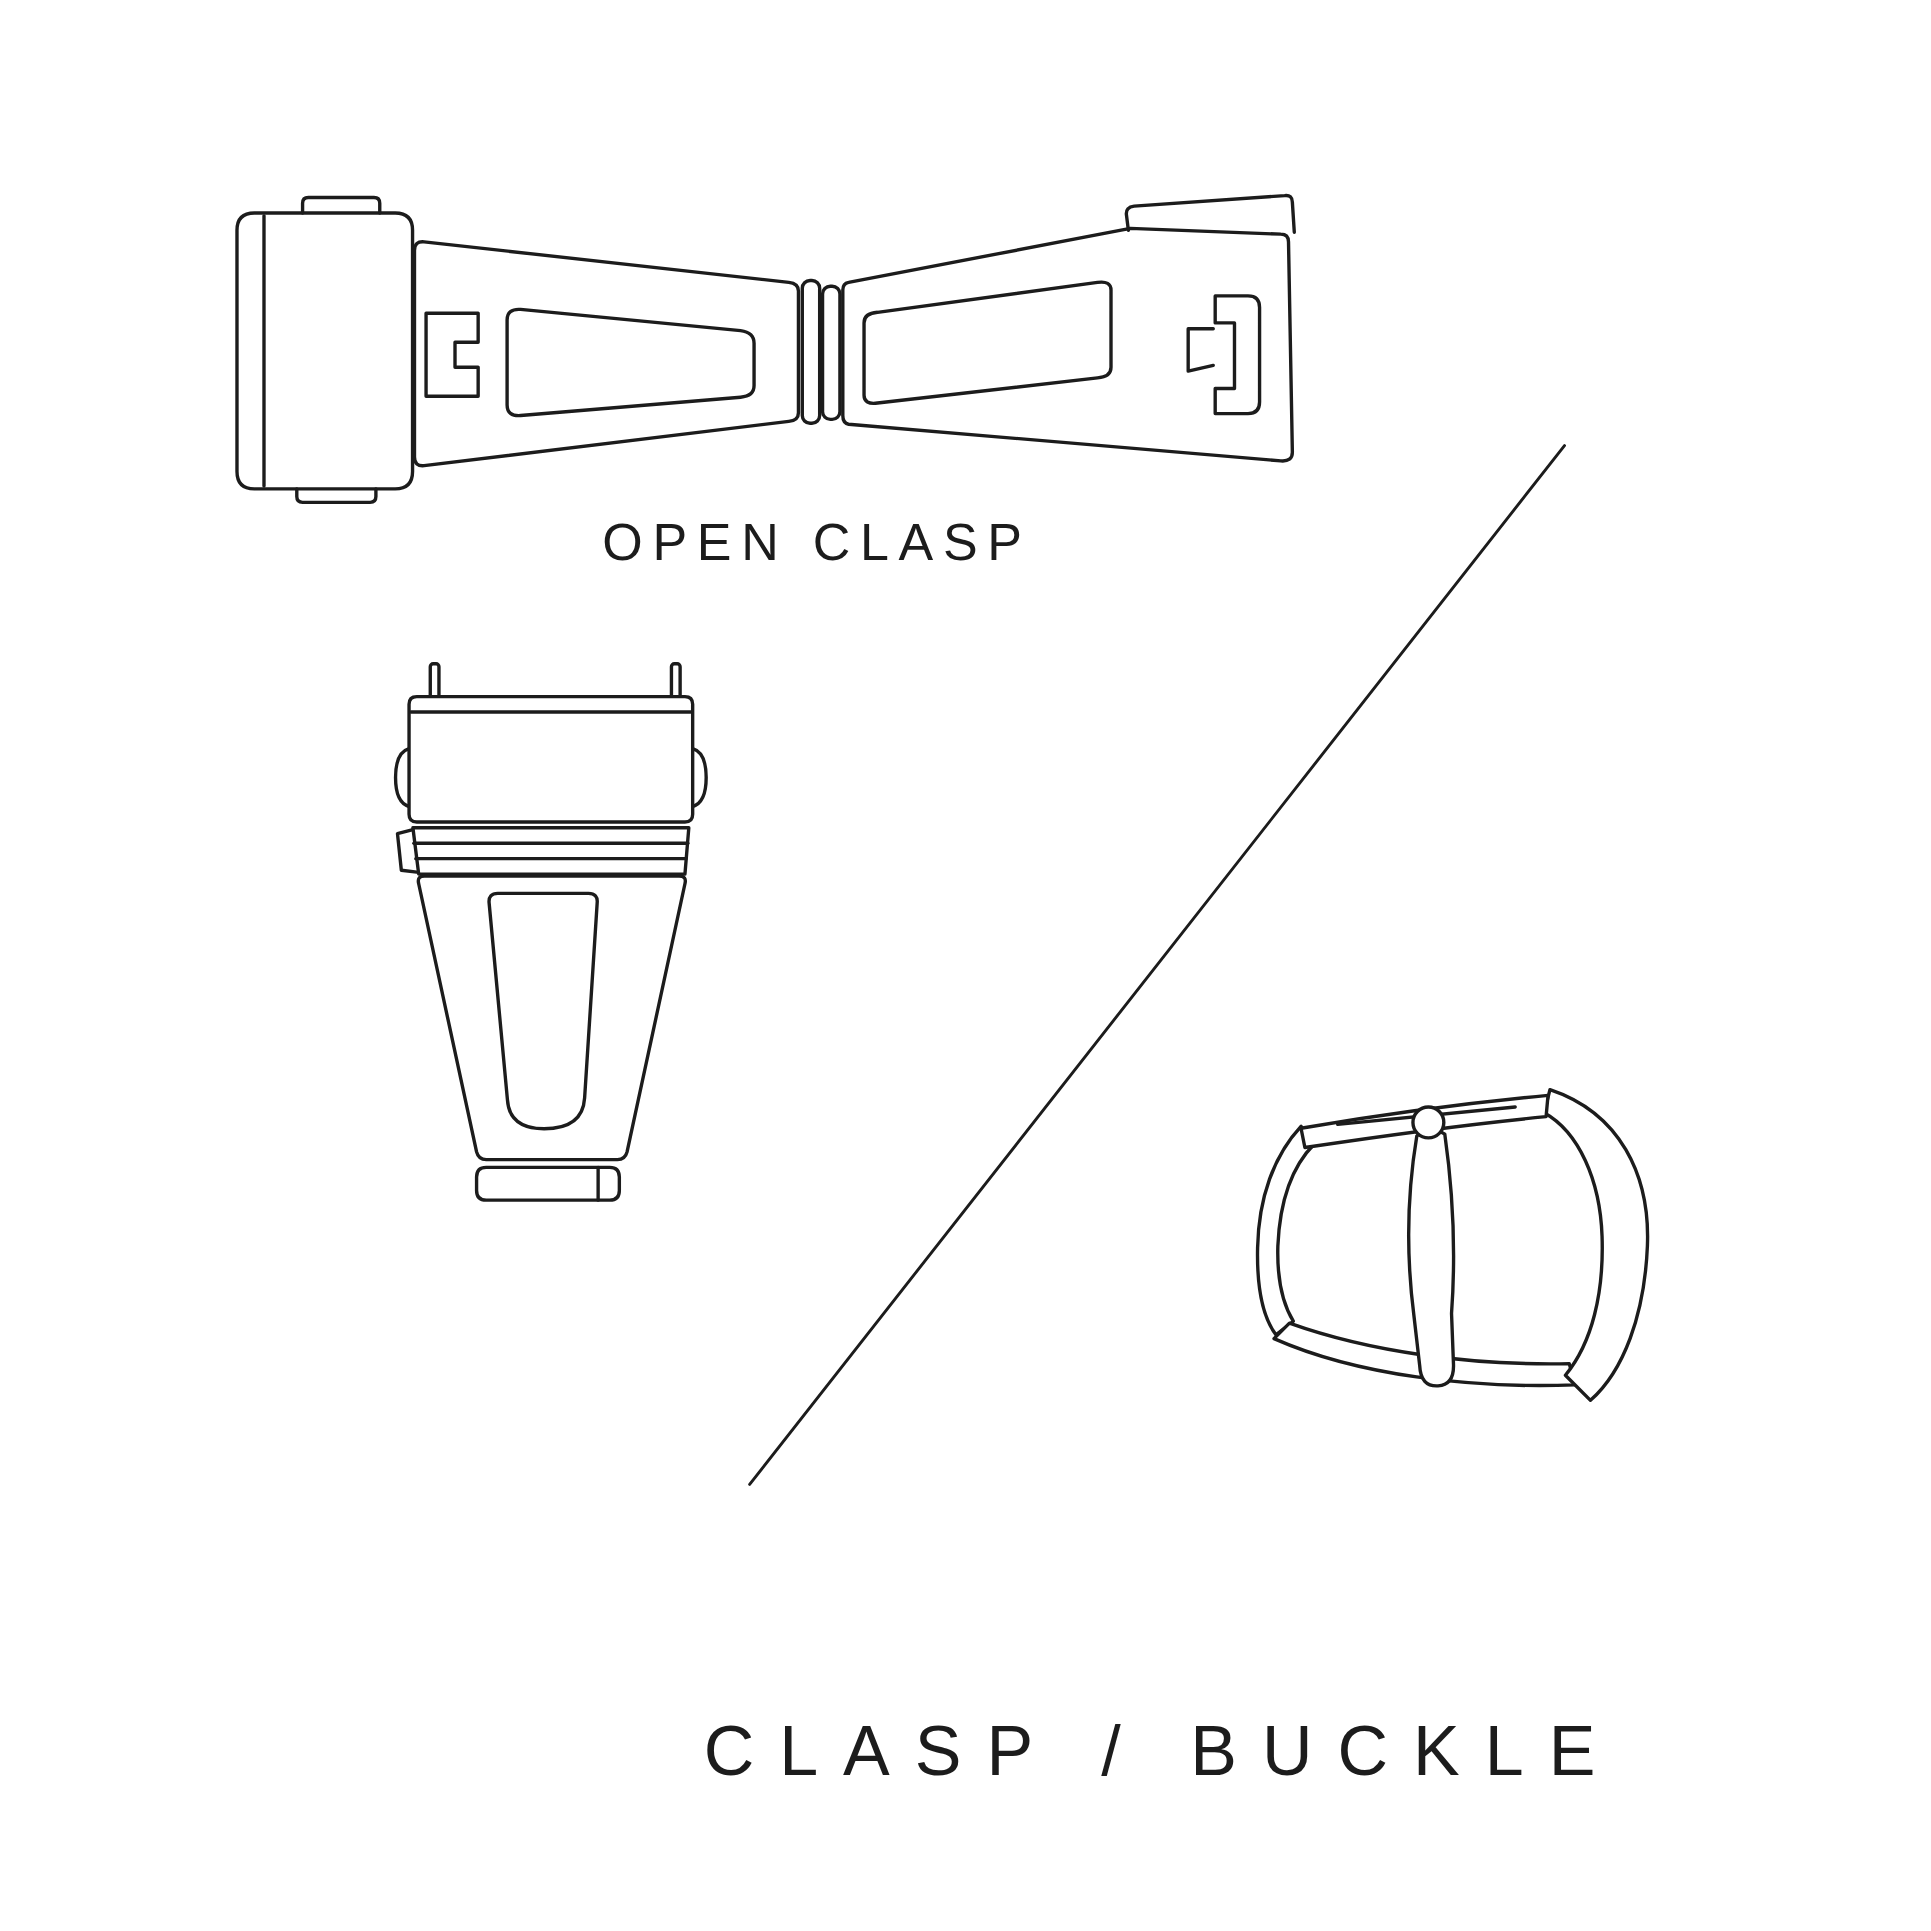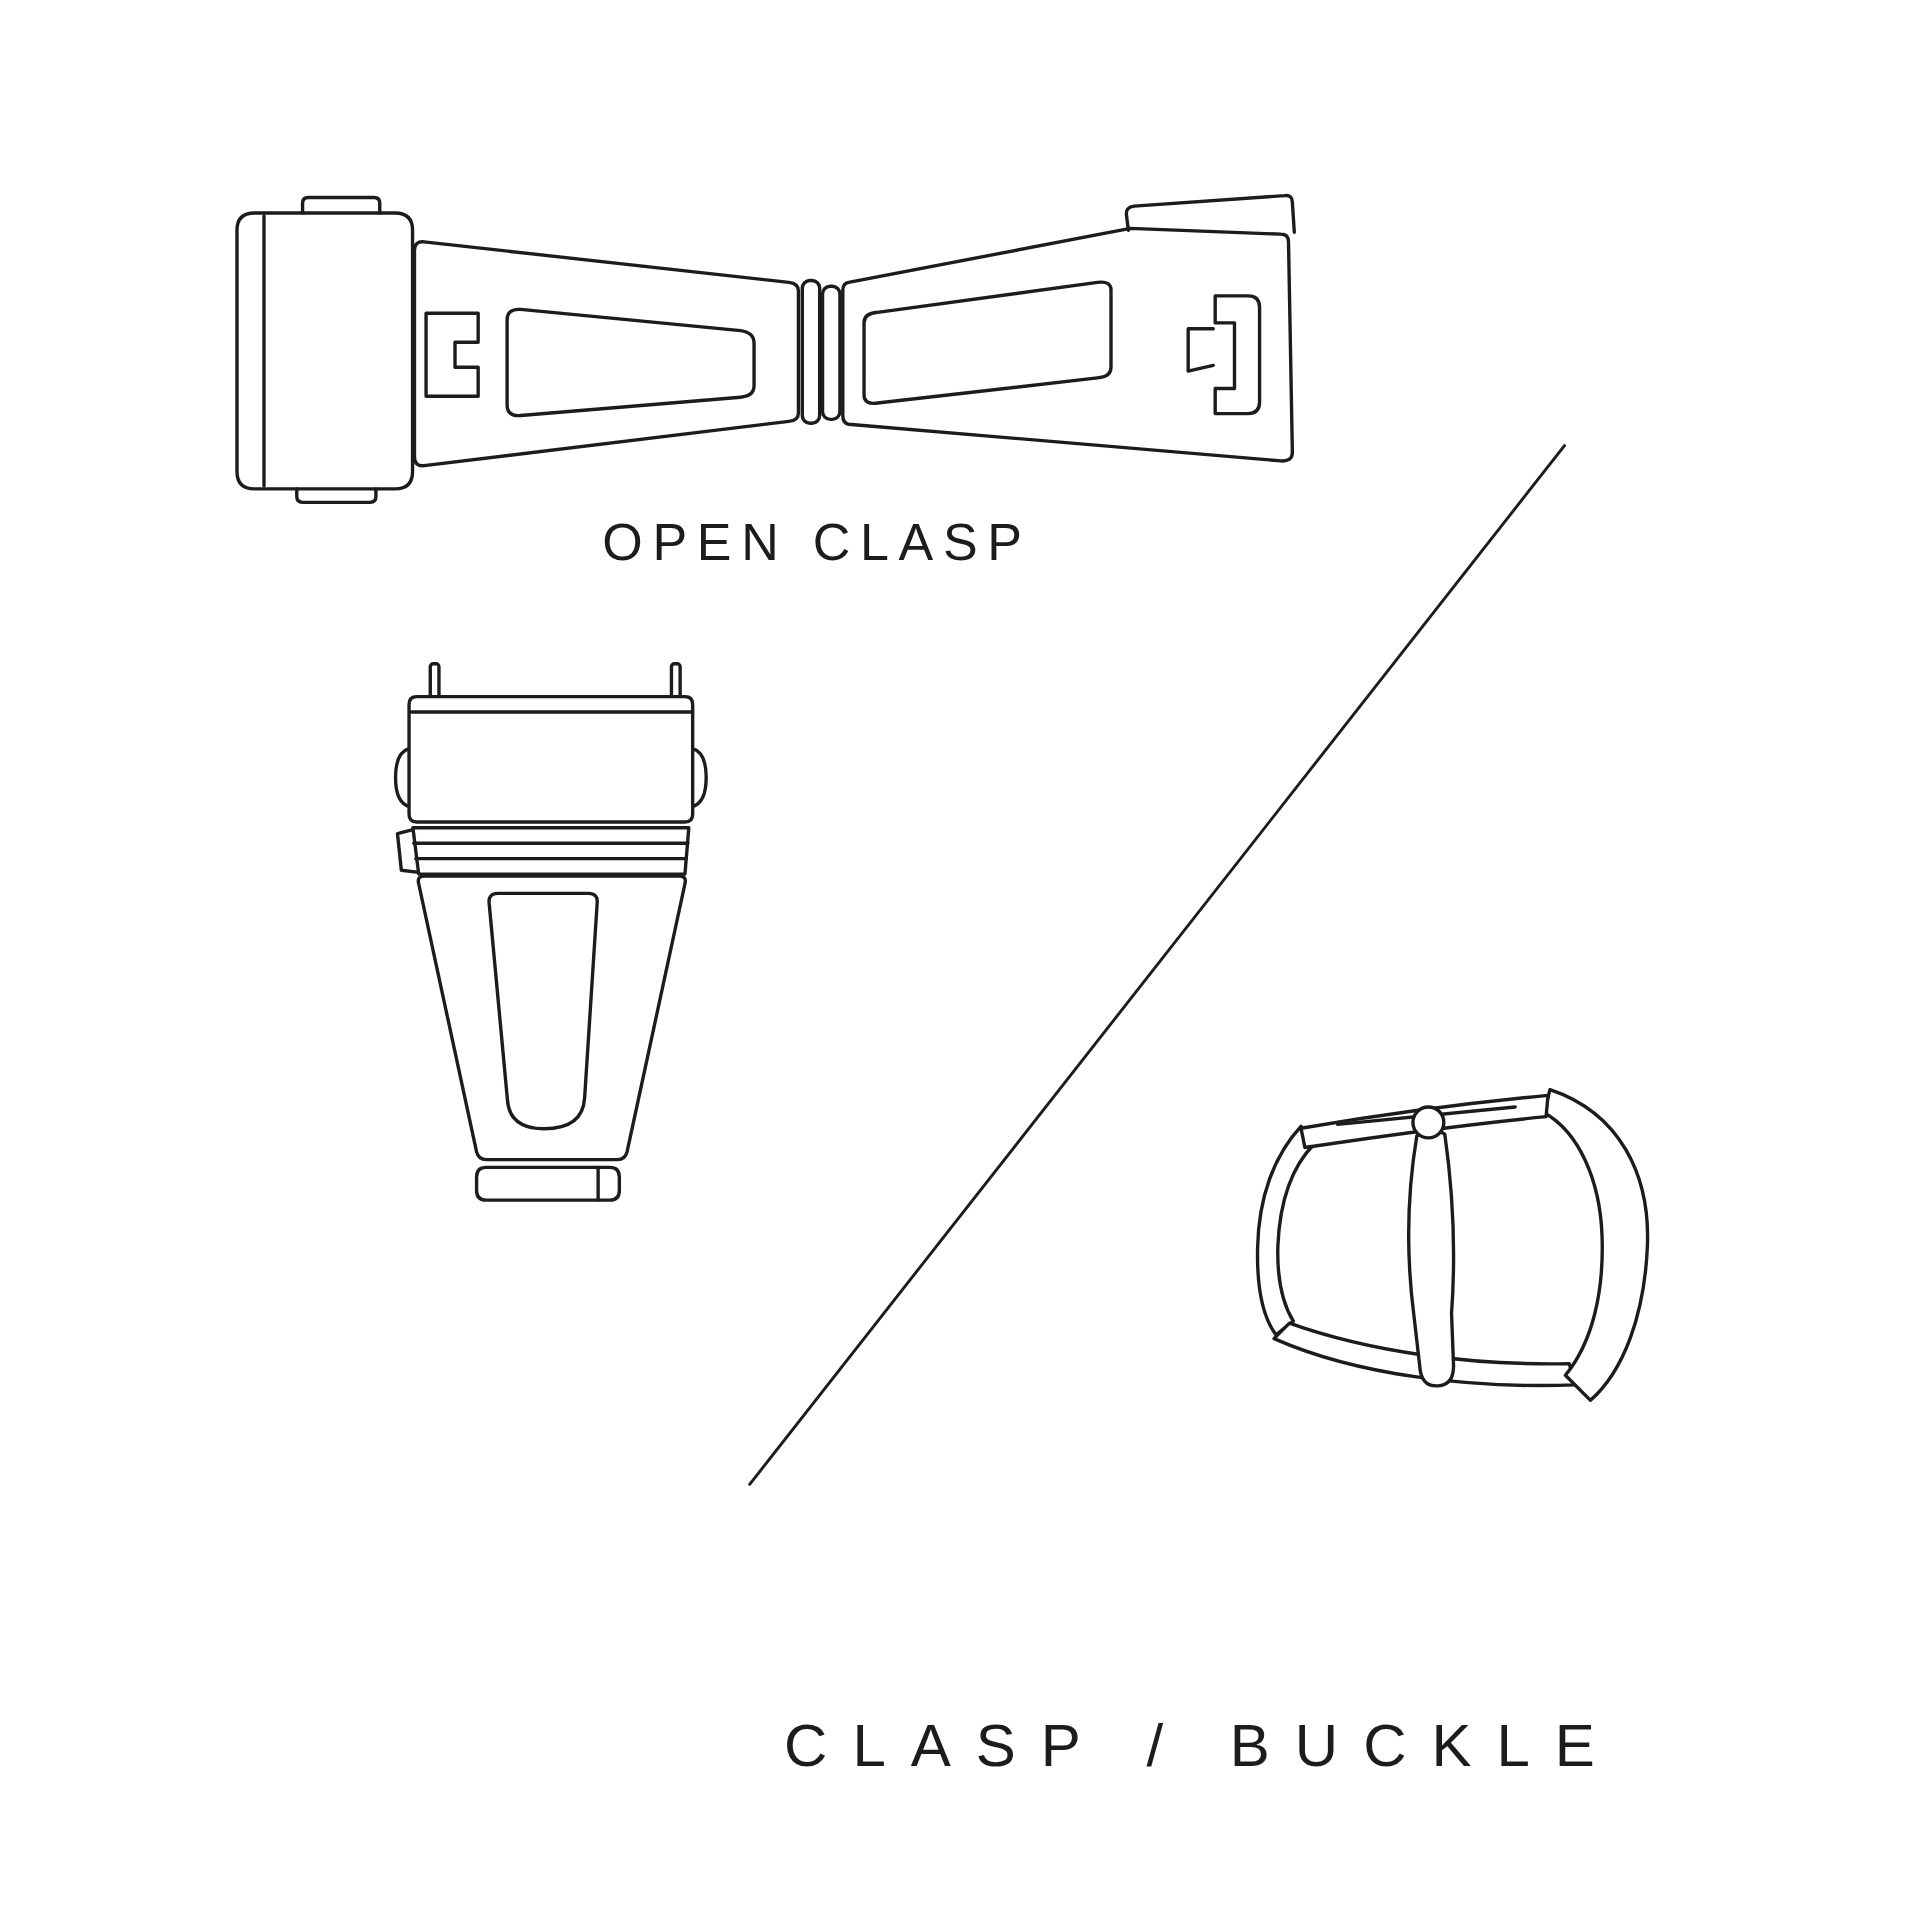--- a/index.html
+++ b/index.html
@@ -15,22 +15,22 @@
   }
   .art .open { fill:none; }
   .art line { fill:none; stroke:var(--ink); stroke-width:3; stroke-linecap:round; }
   .caption {
     position:absolute; transform:translateX(-50%);
     font-size:52px; font-weight:400; letter-spacing:9.7px;
     color:var(--ink); white-space:nowrap;
   }
   .title {
     position:absolute; transform:translateX(-50%);
-    font-size:60px; font-weight:400; letter-spacing:25px;
-    color:var(--ink); white-space:nowrap;margin-left:40px;
+    font-size:70px; font-weight:400; letter-spacing:25px;
+    color:var(--ink); white-space:nowrap;
   }
 </style>
 </head>
 <body>
 
 <div id="canvas">
 
   <svg class="art" style="left:229px; top:184px;" width="1081" height="328" viewBox="0 0 1120 340">
     <g>
       <path d="M26,30 L172,30 Q190,30 190,48 L190,298 Q190,316 172,316 L26,316 Q8,316 8,298 L8,48 Q8,30 26,30 Z"></path>

